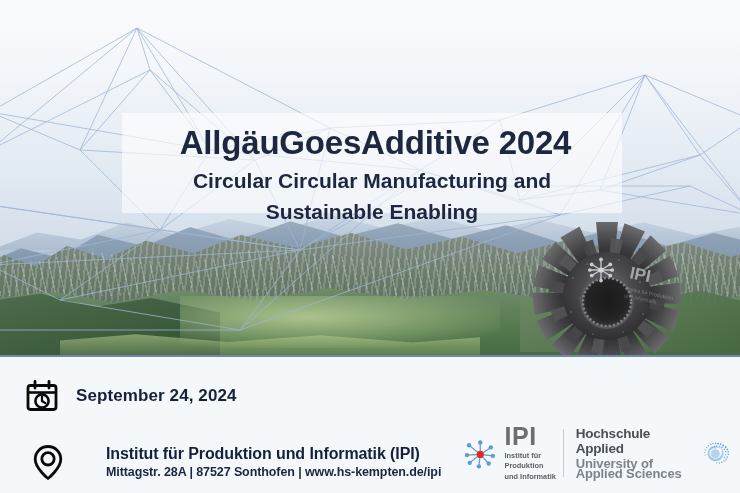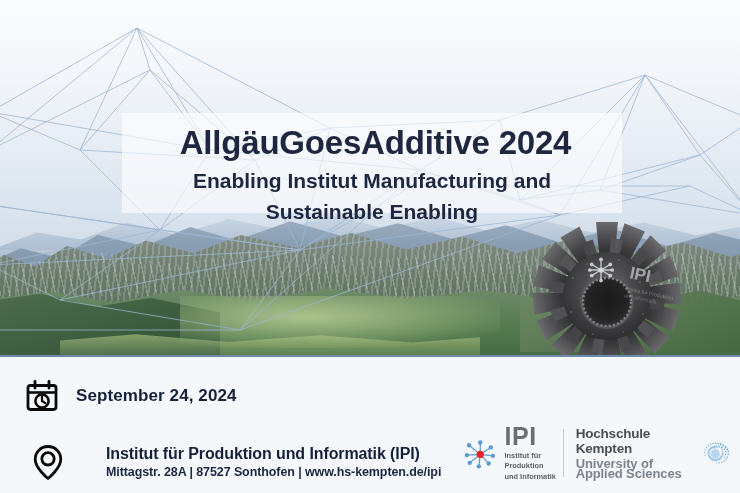--- a/index.html
+++ b/index.html
@@ -560,21 +560,21 @@
           <circle cx="-28" cy="2" r="0.8"></circle>
             <circle cx="26" cy="-28" r="0.8"></circle>
         </g>
       </g>
     </svg>
   </div>
 
   <div class="title-panel"></div>
   <div class="title-block">
     <div class="headline">AllgäuGoesAdditive 2024</div>
-    <div class="subline">Enabling Institut Manufacturing and</div>
+    <div class="subline">Circular Circular Manufacturing and</div>
     <div class="subline">Sustainable Enabling</div>
   </div>
 
   <div class="divider"></div>
   <div class="footer"></div>
 
   <div class="info-row row-date">
     <div class="icon-box">
       <svg width="38" height="38" viewBox="0 0 38 38">
         <rect x="5" y="8.5" width="28" height="24" rx="2.4" fill="none" stroke="#0a0a0a" stroke-width="2.8"></rect>
@@ -635,21 +635,21 @@
         <div class="ipi-sub">Institut für Produktion</div>
         <div class="ipi-sub">und Informatik</div>
       </div>
     </div>
 
     <div class="logo-sep"></div>
 
     <div class="logo-hsk">
       <div class="hsk-words">
         <div class="hsk-line">Hochschule</div>
-        <div class="hsk-line">Kempten</div>
+        <div class="hsk-line">Applied</div>
         <div class="hsk-sub">University of Applied Sciences</div>
       </div>
       <svg class="hsk-swirl" width="48" height="48" viewBox="0 0 48 48">
 
         <path d="M30 20 C30 15.5 25.8 12.6 21.8 13.8 C17.4 15.1 15.4 20 17.1 24.2
                  C18.8 28.6 24.2 30.8 29 29.2 C34.4 27.4 37.4 21.4 35.6 15.8
                  C34.9 13.6 33.6 11.9 32 10.7 C34.6 12 36.7 14.2 37.8 17.2
                  C40.1 23.6 36.8 30.8 30.2 33.2 C23.8 35.5 16.6 32.2 14.2 25.8
                  C12 19.8 14.8 13.2 20.6 10.7 C25.2 8.8 30.2 10 33.2 13.4
                  C31.4 12.2 29 11.8 26.8 12.4 C24.4 13 30 16 30 20 Z" fill="#9cc4e4" opacity=".9"></path>

